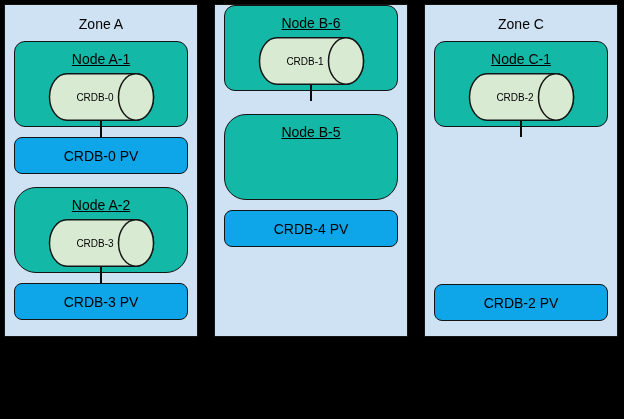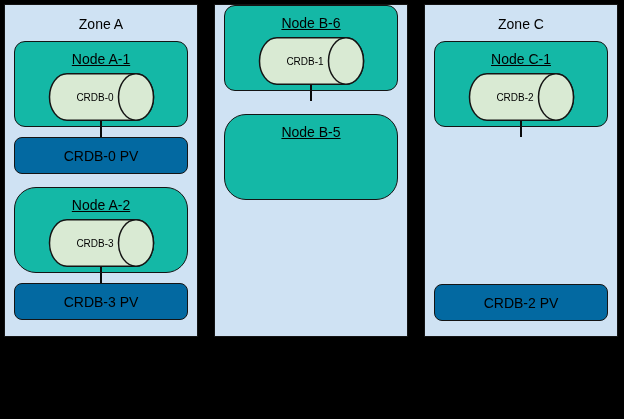--- a/index.html
+++ b/index.html
@@ -26,21 +26,21 @@
     background:#14b8a6; border:1.5px solid #141414; border-radius:11px;
     height:86px; box-sizing:border-box; flex:0 0 auto;
     display:flex; flex-direction:column; align-items:center;text-decoration:underline;
   }
   .node.second { margin-top:13px;border-radius:22px; }
   .node-title { font-size:14px; line-height:16px; margin-top:9px; }
   .cyl { display:block; margin-top:auto; }
   .stem { width:2px; height:5px; background:#0a0a0a; flex:0 0 auto; }
   .connector { width:2px; height:10px; background:#0a0a0a; margin:0 auto; flex:0 0 auto; }
   .pv {
-    background:#0369a1; border:1.5px solid #141414; border-radius:8px;
+    background:#0ea5e9; border:1.5px solid #141414; border-radius:8px;
     height:37px; box-sizing:border-box; flex:0 0 auto;
     display:flex; align-items:center; justify-content:center;
     font-size:14px;
   }
   .pv.nolink { margin-top:10px; }
   .pv.bottom-anchored { margin-top:auto; margin-bottom:15px; }
   .spacer { flex:1 1 auto; }
   .cyl text { font-size:10px; fill:#000; }
 </style>
 </head>
@@ -85,20 +85,21 @@
         <ellipse cx="88" cy="24" rx="17.5" ry="23.2" fill="#d9ead3" stroke="#141414" stroke-width="1.5"></ellipse>
         <text x="47" y="24" text-anchor="middle" dominant-baseline="central">CRDB-1</text>
       </svg>
       <div class="stem"></div>
     </div>
     <div class="connector"></div>
 
     <div class="node second">
       <div class="node-title">Node B-5</div>
     </div>
+    <div class="pv nolink">CRDB-4 PV</div>
   </section>
 
   <section class="zone">
     <div class="zone-title">Zone C</div>
 
     <div class="node">
       <div class="node-title">Node C-1</div>
       <svg class="cyl" width="107" height="48" viewBox="0 0 107 48">
         <path d="M 19 0.8 L 88 0.8 A 17.5 23.2 0 0 1 88 47.2 L 19 47.2 A 17.5 23.2 0 0 1 19 0.8 Z" fill="#d9ead3" stroke="#141414" stroke-width="1.5"></path>
         <ellipse cx="88" cy="24" rx="17.5" ry="23.2" fill="#d9ead3" stroke="#141414" stroke-width="1.5"></ellipse>

